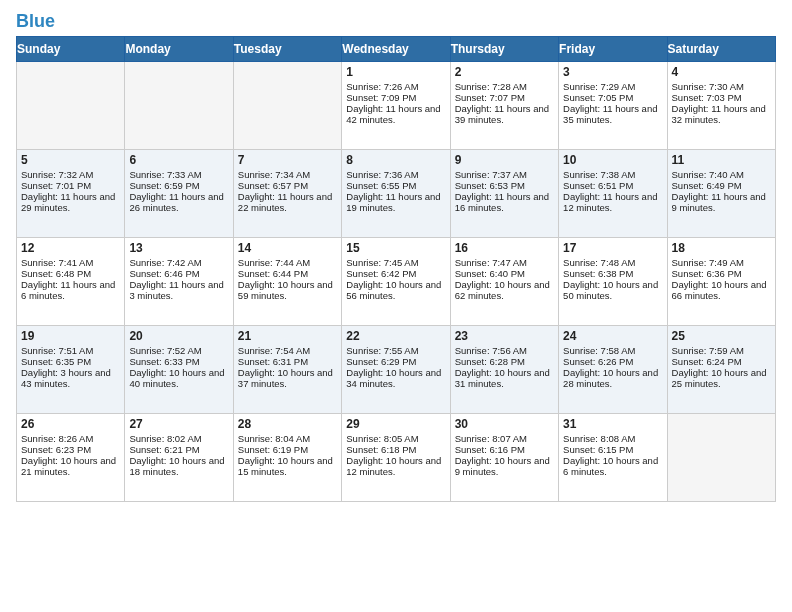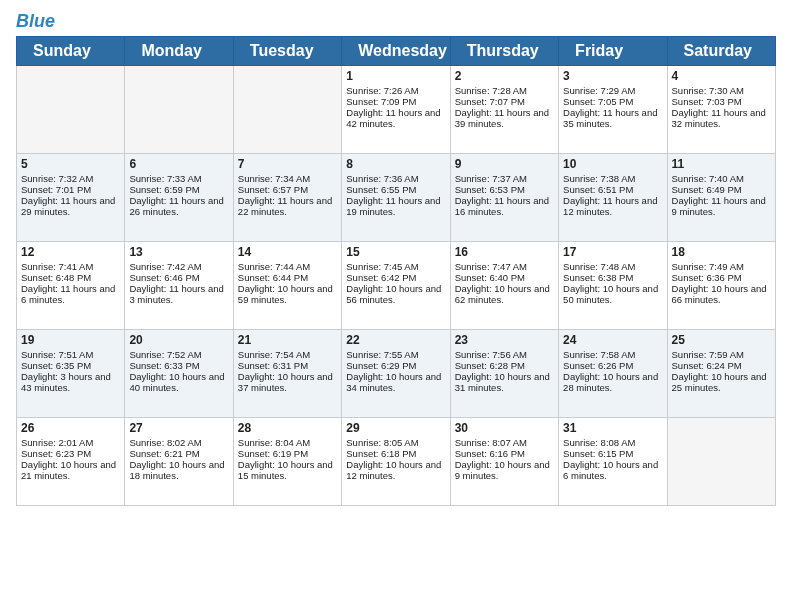--- a/index.html
+++ b/index.html
@@ -52,23 +52,23 @@
       font-weight: normal;
     }
     .calendar {
       width: 100%;
       border-collapse: collapse;
       table-layout: fixed;
     }
     .calendar th {
       background-color: #2e6da4;
       color: #fff;
-      font-size: 16px;
+      font-size: 12px;
       font-weight: bold;
-      padding: 5px 16px;
+      padding: 5px 0;
       text-align: left;
       border: 1px solid #2060a0;
     }
     .calendar td {
       vertical-align: top;
       border: 1px solid #ccc;
       padding: 3px 4px;
       font-size: 9.5px;
       color: #222;
       height: 88px;
@@ -87,21 +87,21 @@
       background: #eef3f8;
     }
   </style>
 </head>
 <body>
 
 <div class="page">
   <div class="header">
     <div class="logo">
       <div>
-        <div style="display:flex;align-items:center;font-style:italic;">
+        <div style="display:flex;align-items:center;">
           <span class="logo-text">
             <span>Blue</span>
           </span>
         </div>
       </div>
     </div>
     <div class="title-block">
       <div class="month-title"></div>
       <div class="location"></div>
     </div>
@@ -277,21 +277,21 @@
           <td>
             <span class="day-number">25</span>
             <div>Sunrise: 7:59 AM</div>
             <div>Sunset: 6:24 PM</div>
             <div>Daylight: 10 hours and 25 minutes.</div>
           </td>
         </tr>
         <tr>
           <td>
             <span class="day-number">26</span>
-            <div>Sunrise: 2:01 AM</div>
+            <div>Sunrise: 8:26 AM</div>
             <div>Sunset: 6:23 PM</div>
             <div>Daylight: 10 hours and 21 minutes.</div>
           </td>
           <td>
             <span class="day-number">27</span>
             <div>Sunrise: 8:02 AM</div>
             <div>Sunset: 6:21 PM</div>
             <div>Daylight: 10 hours and 18 minutes.</div>
           </td>
           <td>

